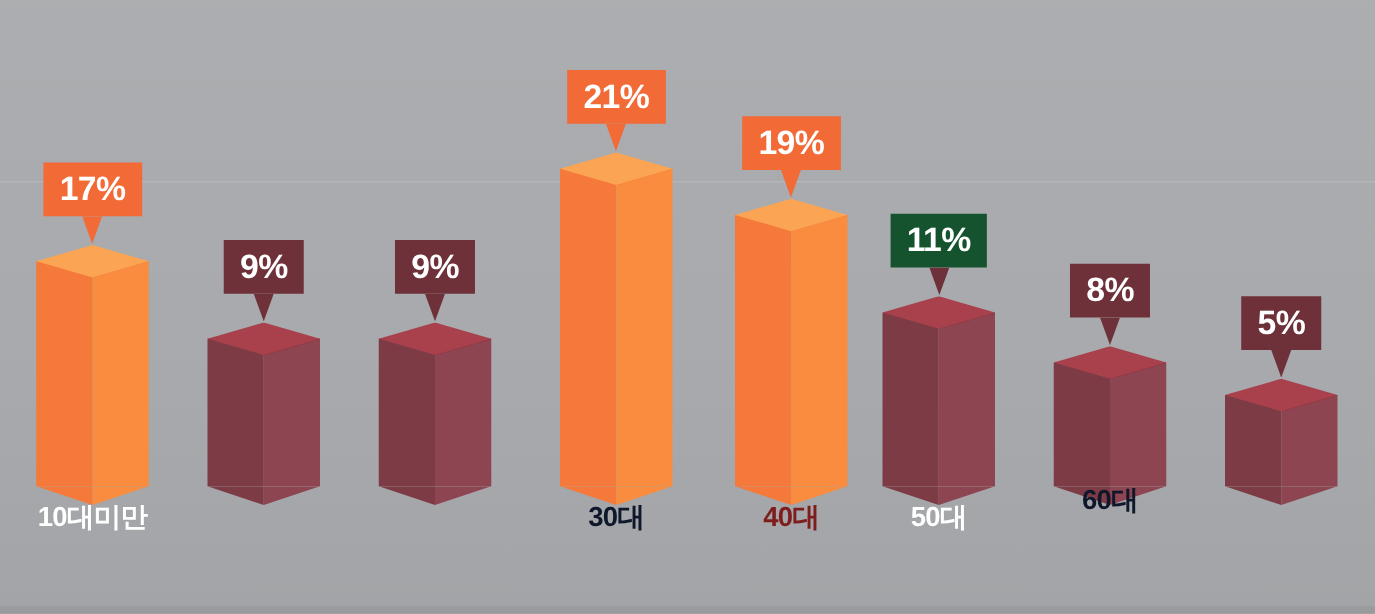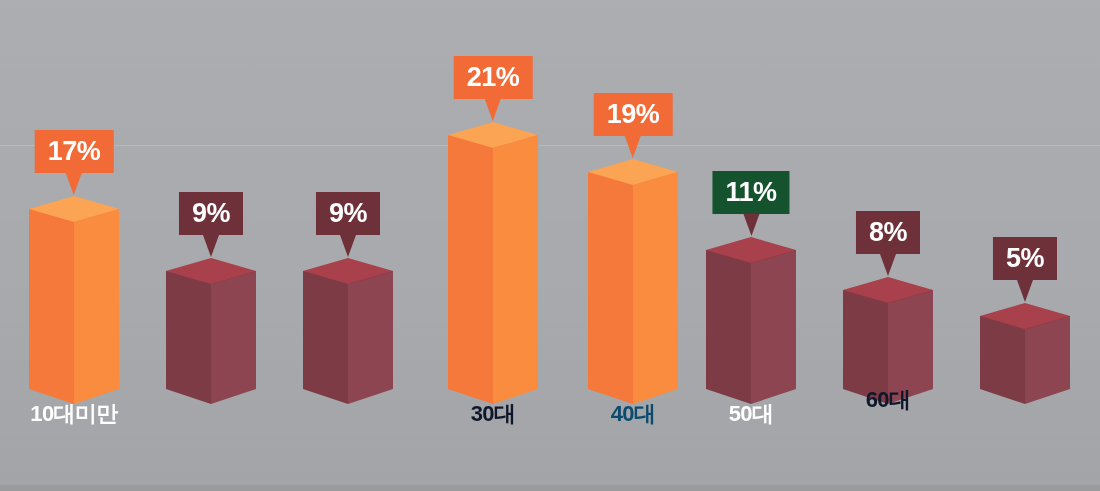--- a/index.html
+++ b/index.html
@@ -264,21 +264,21 @@
               <polygon points="0,0 45,0 45,15" fill="#f4793a"></polygon>
               <polygon points="45,0 90,0 45,15" fill="#f98c3e"></polygon>
             </svg></div>
         </div>
         <div class="callout" style="top: 93px;">
           <div class="callout-box" style="background: rgb(242, 106, 53);">19%</div>
           <div><svg width="22" height="22" viewBox="0 0 22 22">
               <polygon points="3,0 19,0 11,22" fill="#f26a35"></polygon>
             </svg></div>
         </div>
-        <div class="cat-label" style="top: 399px; color: #0c4a6e;">40대</div>
+        <div class="cat-label" style="top: 399px; color: #7f1d1d;">40대</div>
       </div>
       <div class="bar-group" style="left: 682px; top: 0px; height: 491px;">
         <div class="prism" style="top: 237px; height: 154px;">
           <div class="body" style="height: 139px;">
             <div class="face-left" style="background: rgb(125, 59, 70);"></div>
             <div class="face-right" style="background: rgb(141, 69, 81);"></div>
           </div>
           <div class="top"><svg width="90" height="26" viewBox="0 0 90 26">
               <polygon points="45,0 90,13 45,26 0,13" fill="#a8414c"></polygon>
               <polygon points="45,26 90,13 90,13.6 45,26.6" fill="#933944"></polygon>

